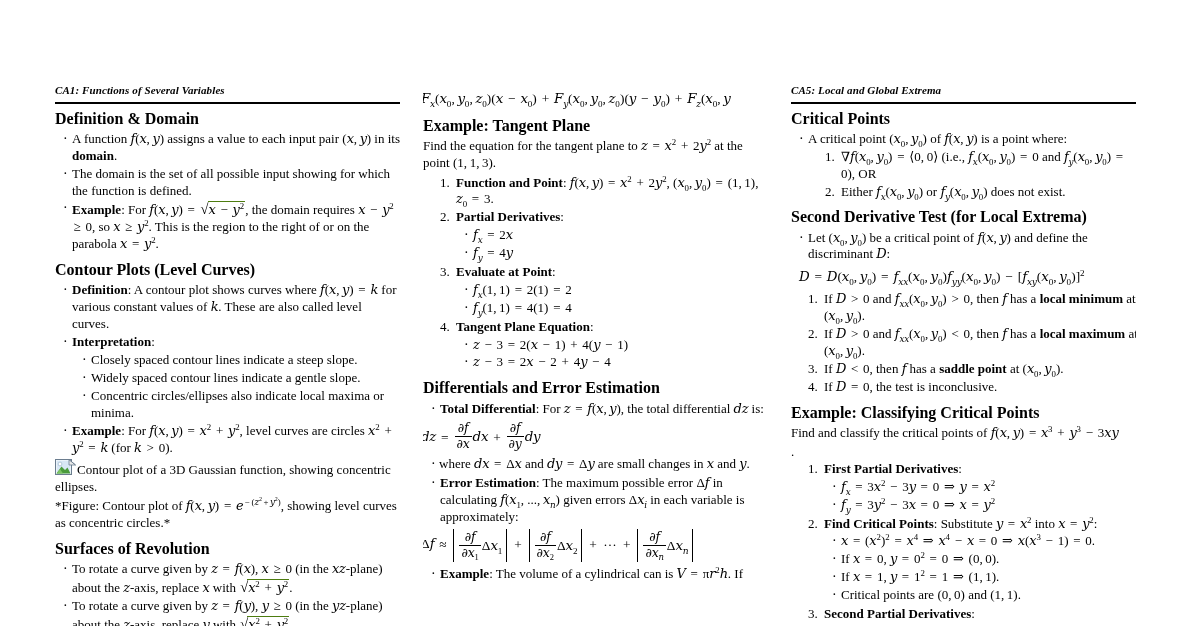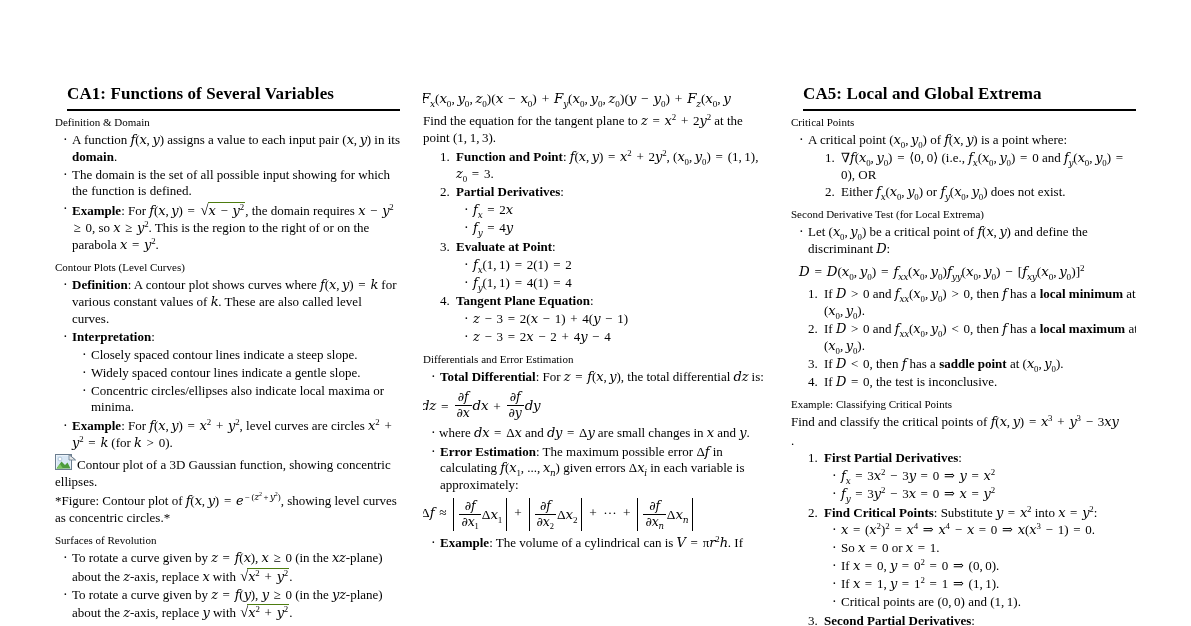--- a/index.html
+++ b/index.html
@@ -37,32 +37,33 @@
   .col {
     width: 345px;
     flex: 0 0 345px;
     overflow: hidden;
     position: relative;
   }
   .col-2 { padding-top: 1px; }
   .col-3 { width: 348px; flex: 0 0 348px; }
 
   h1.sheet-title {
-    font-size: 17px;
+    font-size: 11px;
     font-weight: bold;
-    margin: 0 0 5px 12px;
+    margin: 0 0 5px 0;
     padding: 0 0 5px 0;
     border-bottom: 2px solid #000;
     line-height: 1.15;
     letter-spacing: 0.1px;
+    font-style: italic;
   }
 
   h2.section {
-    font-size: 11px;
-    font-weight: normal;
+    font-size: 16px;
+    font-weight: bold;
     margin: 7px 0 3px 0;
     line-height: 1.2;
   }
   h2.section.first { margin-top: 2px; }
 
   p.para {
     font-size: 13px;
     margin: 2px 0 3px 0;
     line-height: 1.28;
   }
@@ -231,20 +232,21 @@
 
       </ul>
 
     </div>
 
     <div class="col col-2">
 
 
       <div class="eq-block eq-clip"><span class="m">F</span><sub class="m">x</sub>(<span class="m">x</span><sub>0</sub>, <span class="m">y</span><sub>0</sub>, <span class="m">z</span><sub>0</sub>)(<span class="m">x</span> <span class="op">−</span> <span class="m">x</span><sub>0</sub>) <span class="op">+</span> <span class="m">F</span><sub class="m">y</sub>(<span class="m">x</span><sub>0</sub>, <span class="m">y</span><sub>0</sub>, <span class="m">z</span><sub>0</sub>)(<span class="m">y</span> <span class="op">−</span> <span class="m">y</span><sub>0</sub>) <span class="op">+</span> <span class="m">F</span><sub class="m">z</sub>(<span class="m">x</span><sub>0</sub>, <span class="m">y</span></div>
 
+      <h2 class="section">Example: Tangent Plane</h2>
       <p class="para">Find the equation for the tangent plane to <span class="m">z</span> <span class="op">=</span> <span class="m">x</span><sup>2</sup> <span class="op">+</span> 2<span class="m">y</span><sup>2</sup> at the point (1, 1, 3).</p>
 
       <ol class="num">
         <li><b>Function and Point</b>: <span class="m">f</span>(<span class="m">x</span>, <span class="m">y</span>) <span class="op">=</span> <span class="m">x</span><sup>2</sup> <span class="op">+</span> 2<span class="m">y</span><sup>2</sup>, (<span class="m">x</span><sub>0</sub>, <span class="m">y</span><sub>0</sub>) <span class="op">=</span> (1, 1), <span class="m">z</span><sub>0</sub> <span class="op">=</span> 3.</li>
         <li><b>Partial Derivatives</b>:
           <ul class="bul">
             <li><span class="m">f</span><sub class="m">x</sub> <span class="op">=</span> 2<span class="m">x</span></li>
             <li><span class="m">f</span><sub class="m">y</sub> <span class="op">=</span> 4<span class="m">y</span></li>
           </ul>
         </li>
@@ -320,21 +322,20 @@
       <ol class="num">
         <li><b>First Partial Derivatives</b>:
           <ul class="bul">
             <li><span class="m">f</span><sub class="m">x</sub> <span class="op">=</span> 3<span class="m">x</span><sup>2</sup> <span class="op">−</span> 3<span class="m">y</span> <span class="op">=</span> 0 <span class="op">⇒</span> <span class="m">y</span> <span class="op">=</span> <span class="m">x</span><sup>2</sup></li>
             <li><span class="m">f</span><sub class="m">y</sub> <span class="op">=</span> 3<span class="m">y</span><sup>2</sup> <span class="op">−</span> 3<span class="m">x</span> <span class="op">=</span> 0 <span class="op">⇒</span> <span class="m">x</span> <span class="op">=</span> <span class="m">y</span><sup>2</sup></li>
           </ul>
         </li>
         <li><b>Find Critical Points</b>: Substitute <span class="m">y</span> <span class="op">=</span> <span class="m">x</span><sup>2</sup> into <span class="m">x</span> <span class="op">=</span> <span class="m">y</span><sup>2</sup>:
           <ul class="bul">
             <li><span class="m">x</span> <span class="op">=</span> (<span class="m">x</span><sup>2</sup>)<sup>2</sup> <span class="op">=</span> <span class="m">x</span><sup>4</sup> <span class="op">⇒</span> <span class="m">x</span><sup>4</sup> <span class="op">−</span> <span class="m">x</span> <span class="op">=</span> 0 <span class="op">⇒</span> <span class="m">x</span>(<span class="m">x</span><sup>3</sup> <span class="op">−</span> 1) <span class="op">=</span> 0.</li>
-            <li>So <span class="m">x</span> <span class="op">=</span> 0 or <span class="m">x</span> <span class="op">=</span> 1.</li>
             <li>If <span class="m">x</span> <span class="op">=</span> 0, <span class="m">y</span> <span class="op">=</span> 0<sup>2</sup> <span class="op">=</span> 0 <span class="op">⇒</span> (0, 0).</li>
             <li>If <span class="m">x</span> <span class="op">=</span> 1, <span class="m">y</span> <span class="op">=</span> 1<sup>2</sup> <span class="op">=</span> 1 <span class="op">⇒</span> (1, 1).</li>
             <li>Critical points are (0, 0) and (1, 1).</li>
           </ul>
         </li>
         <li><b>Second Partial Derivatives</b>:</li>
       </ol>
 
     </div>
 

